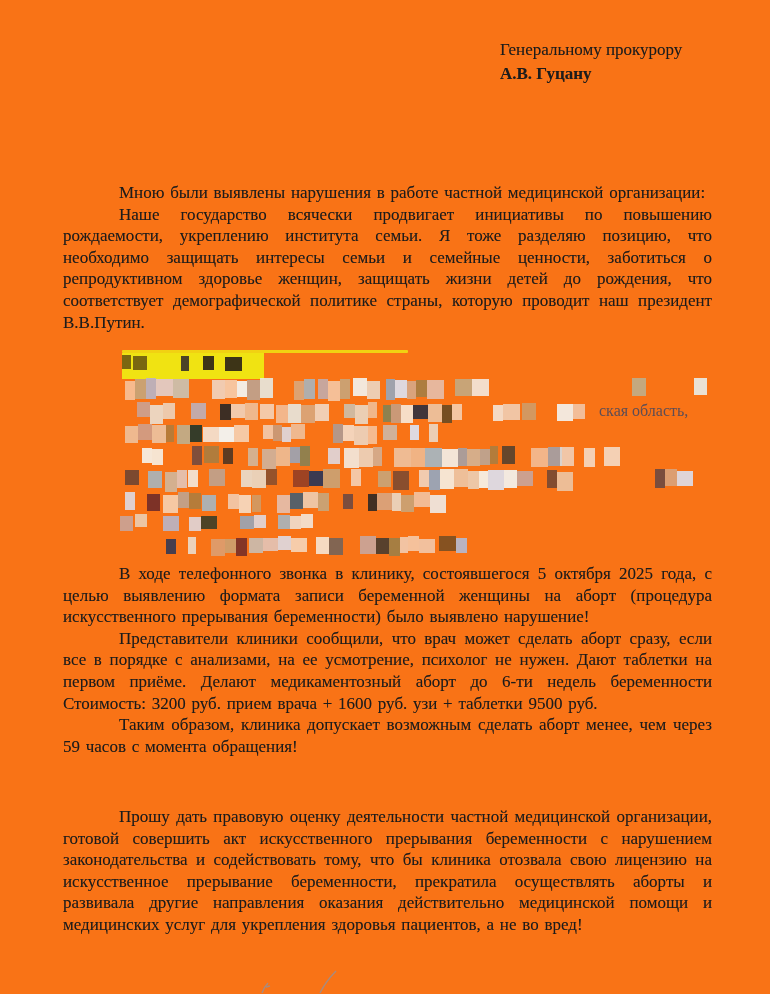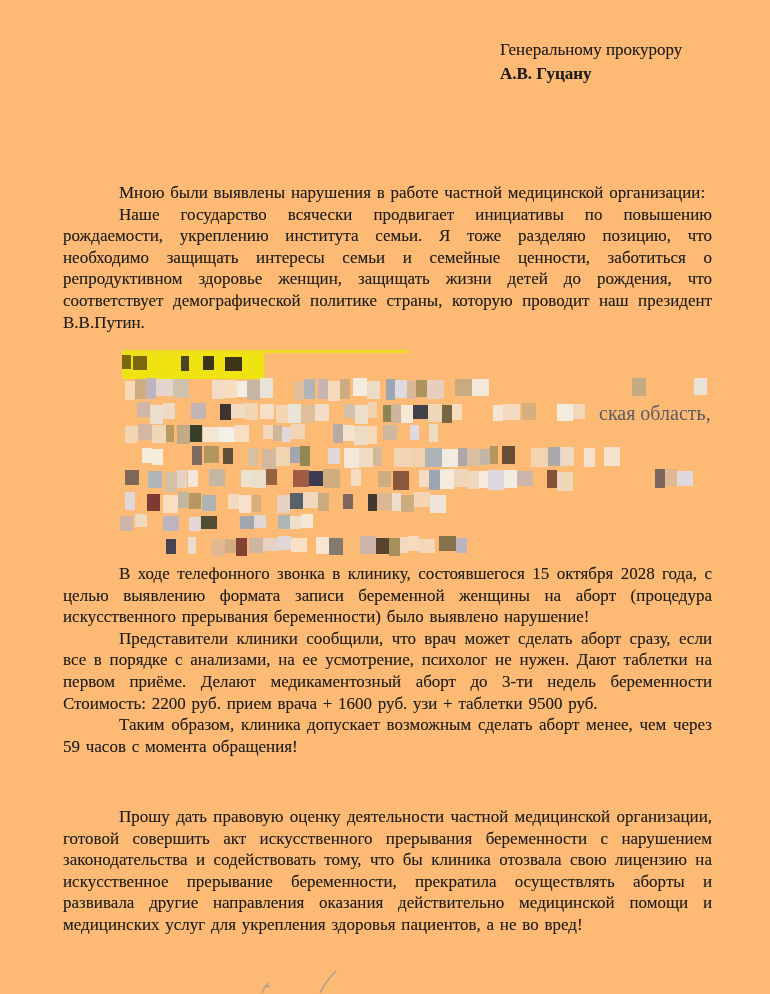--- a/index.html
+++ b/index.html
@@ -1,17 +1,17 @@
 <!DOCTYPE html>
 <html><head>
 <meta charset="utf-8">
 <style>
   html,body{margin:0;padding:0;background:#ffffff;}
   .page{
-    position:relative;width:770px;height:994px;background:#fdba74;
+    position:relative;width:770px;height:994px;background:#f97316;
     font-family:"Liberation Serif", serif;color:#1c1c1c;overflow:hidden;
   }
   .recipient{
     position:absolute;left:500px;top:38px;font-size:17px;line-height:23.5px;
     text-shadow:0 0 .5px rgba(25,25,25,.35);
   }
   .recipient .bold{font-weight:bold;}
   .salutation{
     position:absolute;left:155px;top:136px;width:557px;text-align:center;
     font-weight:bold;font-size:17.5px;text-shadow:0 0 .5px rgba(25,25,25,.35);
@@ -21,21 +21,21 @@
     text-align:justify;text-align-last:left;word-spacing:1.5px;
     text-shadow:0 0 .5px rgba(25,25,25,.35);
   }
   .block p{margin:0;text-indent:56px;}
   .b1{top:182px;}
   .b2{top:563px;}
   .b3{top:806px;}
   .px{position:absolute;filter:blur(.3px);}
   .strip{position:absolute;filter:blur(.4px);border-radius:1px;}
   .fragment{
-    position:absolute;left:599px;top:402px;font-size:20px;color:#3b4563;
+    position:absolute;left:599px;top:402px;font-size:16px;color:#3b4563;
     opacity:.82;filter:blur(.35px);white-space:nowrap;
   }
   .sig{position:absolute;left:240px;top:963px;opacity:.75;}
 </style>
 </head>
 <body>
 
 <div class="page">
 
   <div class="recipient">
@@ -235,22 +235,22 @@
       <div class="px" style="left: 399.748px; top: 536.959px; width: 8.70506px; height: 16.0575px; background: rgb(239, 231, 224); opacity: 0.693663;"></div>
       <div class="px" style="left: 408.454px; top: 536.167px; width: 10.8323px; height: 15.1581px; background: rgb(243, 240, 234); opacity: 0.626215;"></div>
       <div class="px" style="left: 419.286px; top: 538.732px; width: 15.3654px; height: 13.8465px; background: rgb(239, 231, 224); opacity: 0.670893;"></div>
       <div class="px" style="left: 438.676px; top: 536.433px; width: 16.8428px; height: 14.5163px; background: rgb(46, 58, 42); opacity: 0.564201;"></div>
       <div class="px" style="left: 455.519px; top: 538.413px; width: 11.6914px; height: 14.9799px; background: rgb(186, 180, 195); opacity: 0.989869;"></div>
     </div>
 
   <div class="fragment">ская область,</div>
 
   <div class="block b2">
-    <p>В ходе телефонного звонка в клинику, состоявшегося 15 октября 2028 года, с целью выявлению формата записи беременной женщины на аборт (процедура искусственного прерывания беременности) было выявлено нарушение!</p>
-    <p>Представители клиники сообщили, что врач может сделать аборт сразу, если все в порядке с анализами, на ее усмотрение, психолог не нужен. Дают таблетки на первом приёме. Делают медикаментозный аборт до 3-ти недель беременности Стоимость: 2200 руб. прием врача + 1600 руб. узи + таблетки 9500 руб.</p>
+    <p>В ходе телефонного звонка в клинику, состоявшегося 5 октября 2025 года, с целью выявлению формата записи беременной женщины на аборт (процедура искусственного прерывания беременности) было выявлено нарушение!</p>
+    <p>Представители клиники сообщили, что врач может сделать аборт сразу, если все в порядке с анализами, на ее усмотрение, психолог не нужен. Дают таблетки на первом приёме. Делают медикаментозный аборт до 6-ти недель беременности Стоимость: 3200 руб. прием врача + 1600 руб. узи + таблетки 9500 руб.</p>
     <p>Таким образом, клиника допускает возможным сделать аборт менее, чем через 59 часов с момента обращения!</p>
   </div>
 
   <div class="block b3">
     <p>Прошу дать правовую оценку деятельности частной медицинской организации, готовой совершить акт искусственного прерывания беременности с нарушением законодательства и содействовать тому, что бы клиника отозвала свою лицензию на искусственное прерывание беременности, прекратила осуществлять аборты и развивала другие направления оказания действительно медицинской помощи и медицинских услуг для укрепления здоровья пациентов, а не во вред!</p>
   </div>
 
   <svg class="sig" width="110" height="31" viewBox="0 0 110 31">
     <path d="M22,30 C24,25 26,22 28,20 M26,24 L30,23" fill="none" stroke-width="1.4" stroke="#8d93a3"></path>
     <path d="M80,30 C84,22 90,14 96,8" fill="none" stroke-width="1.4" stroke="#8d93a3"></path>

